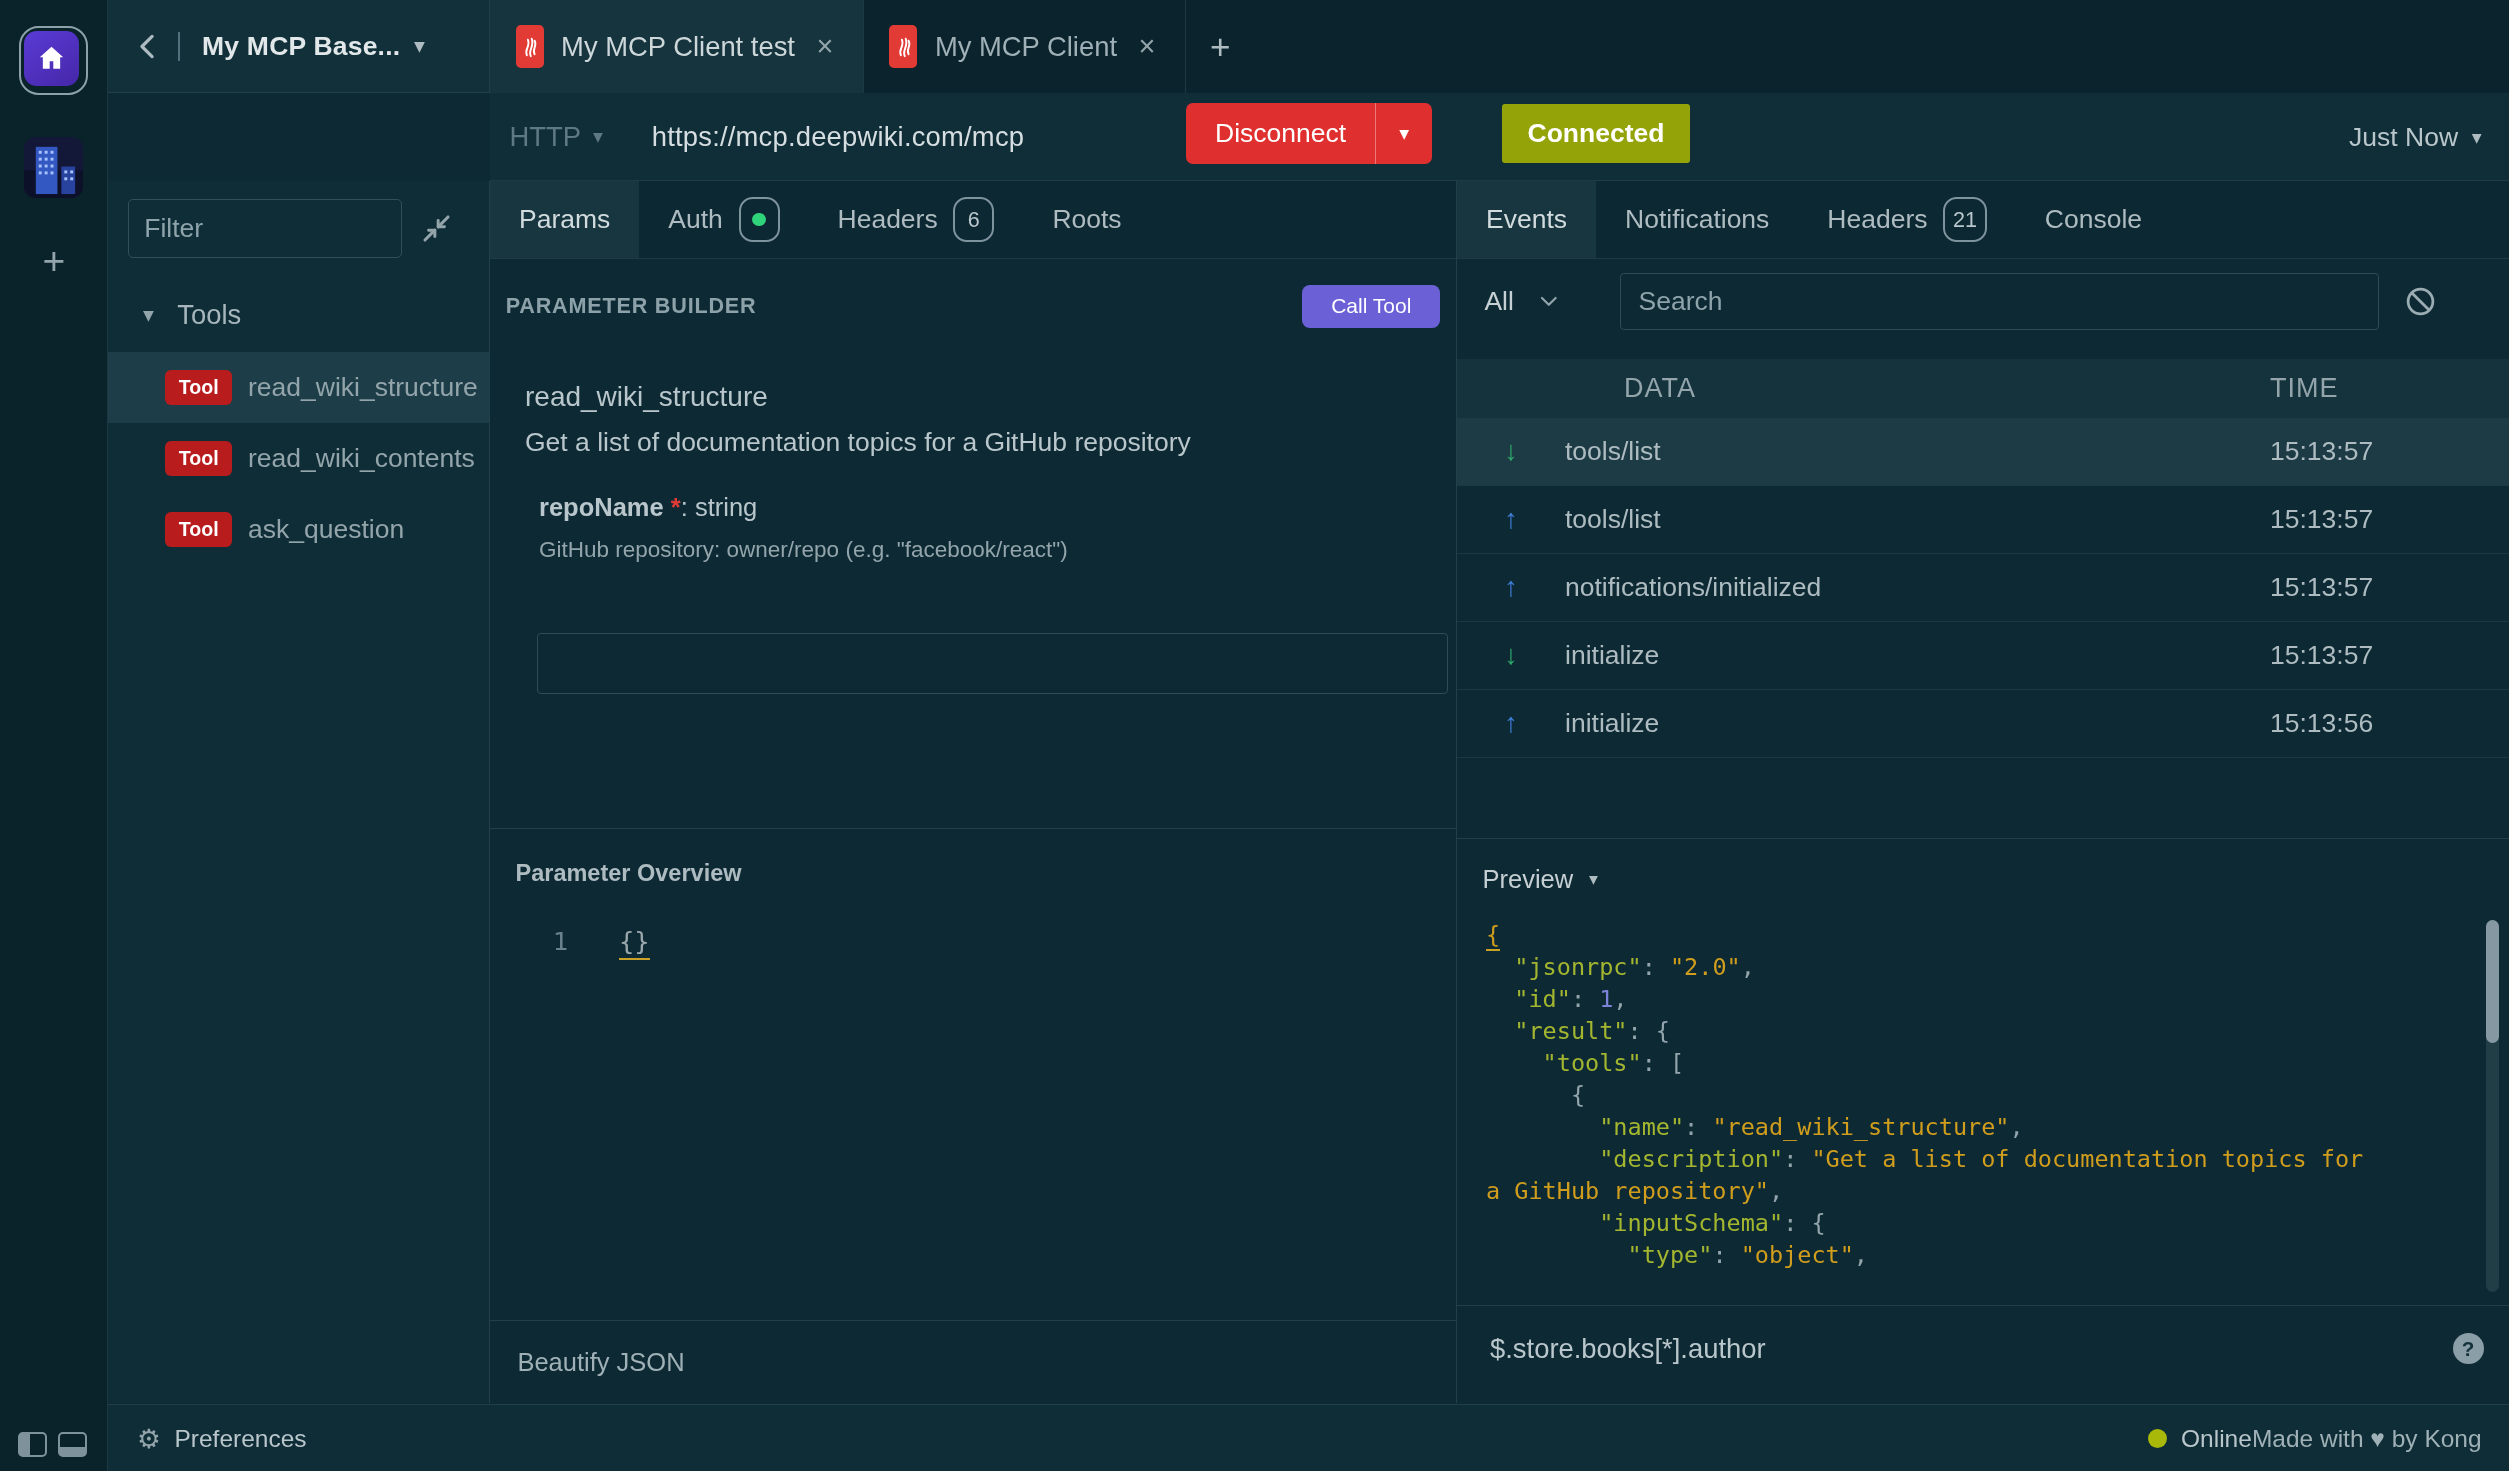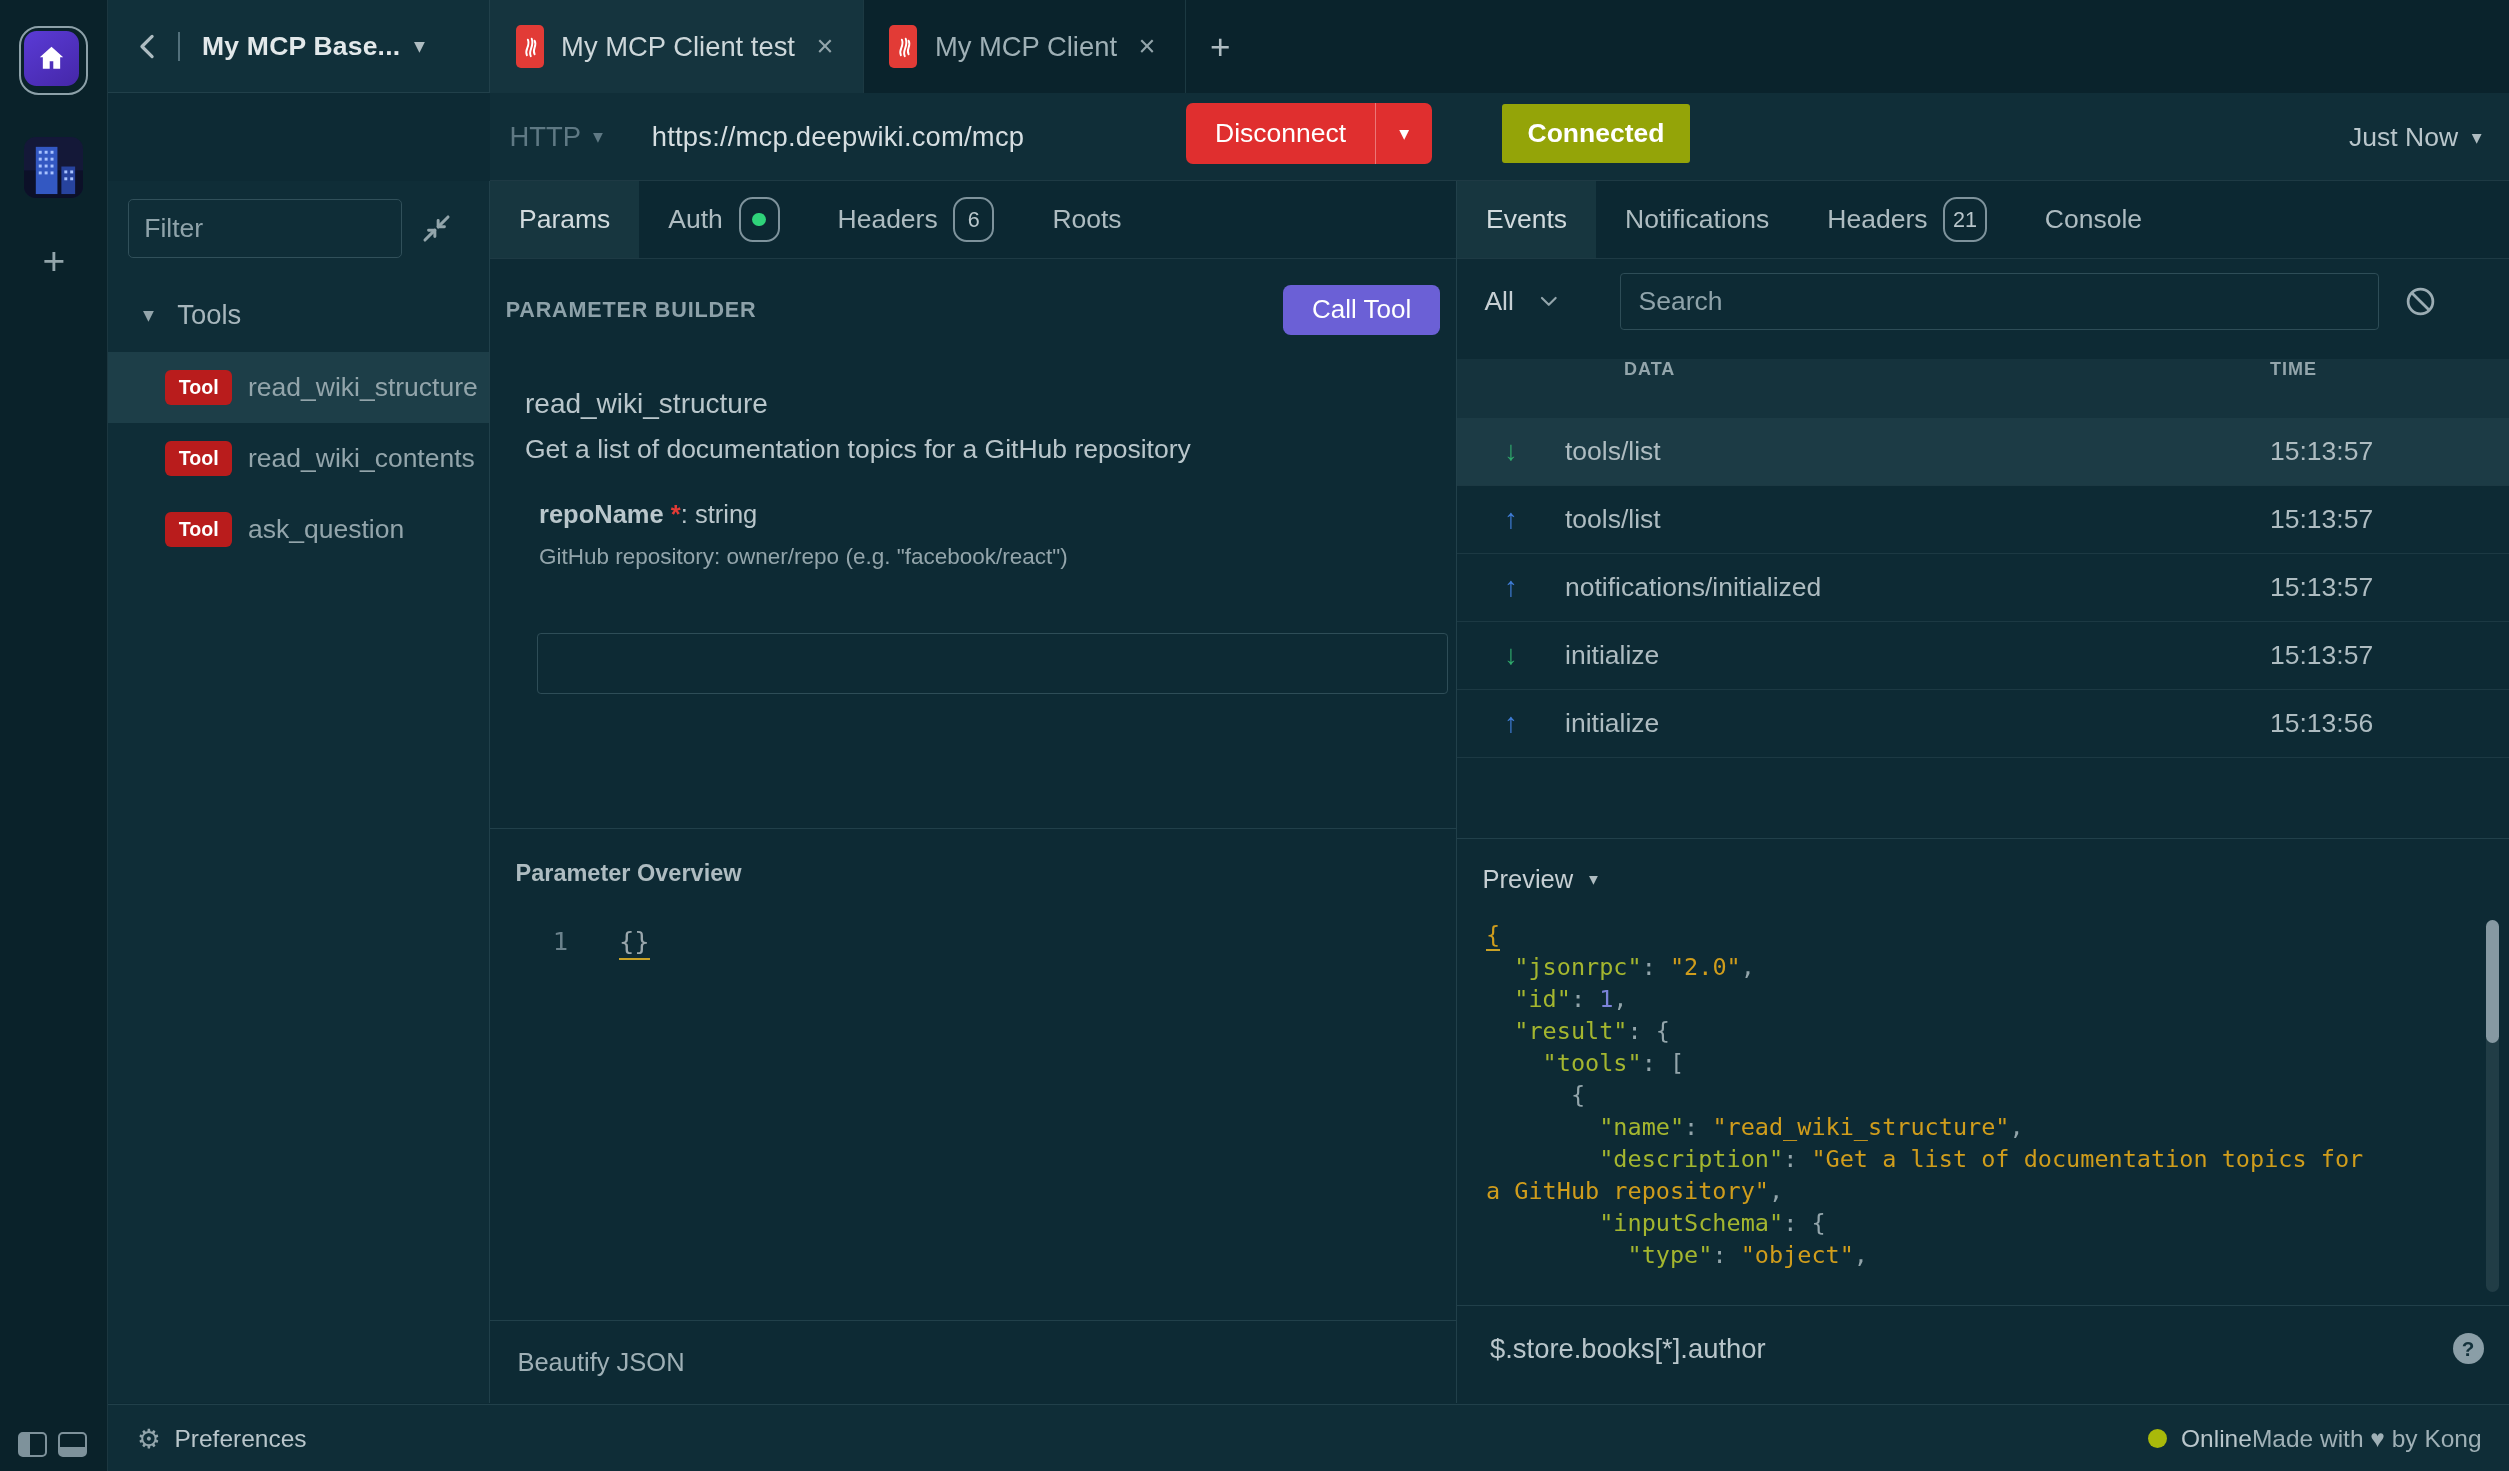--- a/index.html
+++ b/index.html
@@ -68,21 +68,21 @@
   .subtabs { height:78px; background:#0c2832; border-bottom:1px solid #1e3a44; display:flex; align-items:stretch; }
   .subtab { display:flex; align-items:center; gap:15.7px; padding:0 29px; font-size:26.5px; color:#aebcc1; cursor:pointer; }
   .subtab.active { background:#17363f; color:#d2dbde; }
   .pill { min-width:41px; height:45px; border:2px solid #7e939c; border-radius:13.7px; display:flex; align-items:center; justify-content:center; padding:0 7.8px; }
   .pill .dot { width:13.7px; height:13.7px; border-radius:50%; background:#2fd37a; }
   .pill .pill-num { font-size:21.6px; color:#b9c6cb; }
 
   .builder { position:relative; height:568px; }
   .builder-head { display:flex; align-items:center; justify-content:space-between; padding:25.5px 15.7px 0 15.7px; }
   .builder-title { font-size:21.6px; font-weight:bold; letter-spacing:0.8px; color:#8da1a9; }
-  .call-tool { background:#6b60d6; color:#fff; font-size:26px; padding:9.8px 29px; border-radius:7.8px; border:none; cursor:pointer; font-family:"Liberation Sans",sans-serif; }
+  .call-tool { background:#6b60d6; color:#fff; font-size:21px; padding:9.8px 29px; border-radius:7.8px; border:none; cursor:pointer; font-family:"Liberation Sans",sans-serif; }
   .tool-name { margin:53px 0 0 35px; font-size:28px; color:#b9c6cb; }
   .tool-desc { margin:13.7px 0 0 35px; font-size:26.5px; color:#b9c6cb; }
   .param-label { margin:35px 0 0 49px; font-size:25.5px; color:#b9c6cb; font-weight:bold; }
   .param-label .req { color:#e23b36; }
   .param-label .type { font-weight:normal; }
   .param-hint { margin:15.7px 0 0 49px; font-size:22.5px; color:#93a5ab; }
   .param-input { position:absolute; left:47px; top:374px; width:911px; height:61px; background:transparent; border:1px solid #2e4d57; border-radius:3.9px; color:#cfd8db; font-size:25.5px; padding:0 15.7px; outline:none; font-family:"Liberation Sans",sans-serif; }
 
   .overview { position:absolute; left:0; top:647px; width:100%; height:492px; border-top:1px solid #21404a; }
   .overview-title { margin:31px 0 0 25.5px; font-size:23.5px; font-weight:bold; color:#aebcc1; }
@@ -97,21 +97,21 @@
   .right { position:absolute; left:1457px; top:181px; width:1052px; height:1222px; background:#0d2a34; }
   .right .subtabs { border-bottom:1px solid #1e3a44; }
 
   .events-filter { height:85px; display:flex; align-items:center; }
   .all-dd { margin-left:27.4px; display:flex; align-items:center; gap:25.5px; font-size:26.5px; color:#c6cfd3; cursor:pointer; }
   .search-input { margin-left:61px; width:759px; height:57px; background:transparent; border:1px solid #2e4d57; border-radius:3.9px; color:#cfd8db; font-size:26.5px; padding:0 17.6px; outline:none; font-family:"Liberation Sans",sans-serif; }
   .search-input::placeholder { color:#8fa3aa; }
   .clear-btn { margin-left:21.6px; width:39px; height:39px; display:flex; align-items:center; justify-content:center; cursor:pointer; }
 
   .ev-gap { height:14.7px; }
-  .ev-head { height:59px; background:#15333d; display:flex; font-size:18px; font-weight:bold; letter-spacing:1px; color:#93a5ab; }
+  .ev-head { height:59px; background:#15333d; display:flex; align-items:center; font-size:27px; font-weight:normal; letter-spacing:1px; color:#93a5ab; }
   .ev-head .col-data { margin-left:167px; }
   .ev-head .col-time { margin-left:auto; width:239px; }
   .event-row { height:68px; display:flex; align-items:center; border-bottom:1px solid #1c3943; cursor:pointer; }
   .event-row.selected { background:#1c3b45; }
   .event-arrow { width:108px; text-align:center; font-size:27.4px; }
   .event-arrow.down { color:#2fa86b; }
   .event-arrow.up { color:#3f7cd6; }
   .event-data { font-size:26.5px; color:#aebcc1; }
   .event-time { margin-left:auto; width:239px; font-size:26.5px; color:#aebcc1; }
 

